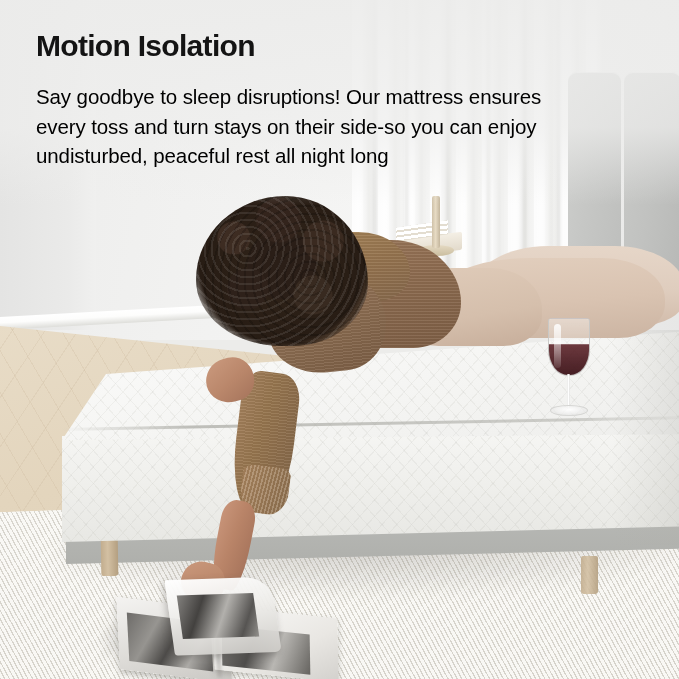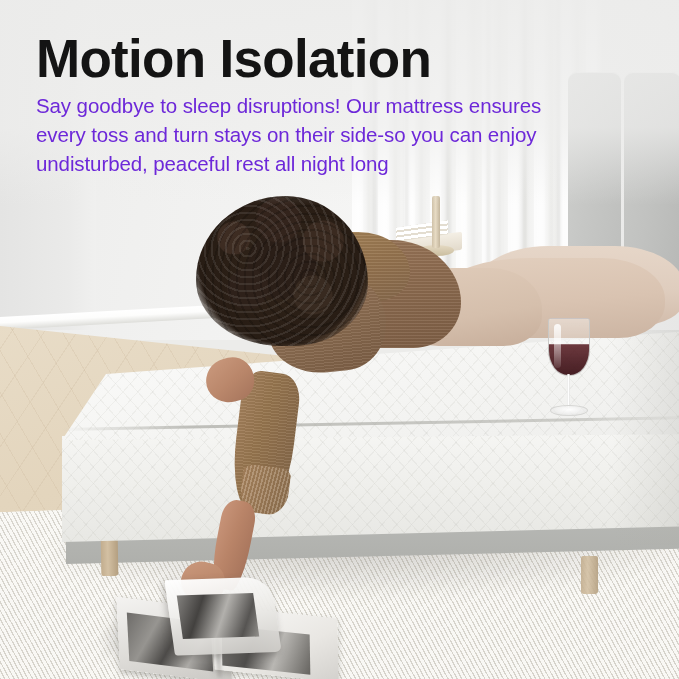--- a/index.html
+++ b/index.html
@@ -390,31 +390,31 @@
     position: absolute; left: 104px; top: 612px; width: 210px; height: 56px;
     background: radial-gradient(ellipse at 40% 50%, rgba(110,108,104,0.30), rgba(110,108,104,0) 72%);
     filter: blur(4px);
   }
 
   
   .text-block {
     position: absolute; left: 36px; top: 30px; width: 560px;
   }
   .headline {
-    font-size: 53px;
+    font-size: 30px;
     font-weight: 700;
     letter-spacing: -0.7px;
     color: #141414;
     line-height: 1.08;
   }
   .subcopy {
-    margin-top: 4px;
+    margin-top: 20px;
     font-size: 20.5px;
     font-weight: 400;
-    color: #6d28d9;
+    color: #000000;
     line-height: 1.42;
     letter-spacing: -0.1px;
     max-width: 545px;
   }
 
   
   .top-veil {
     position: absolute; left: 0; top: 0; width: 679px; height: 205px;
     background: linear-gradient(180deg, rgba(236,236,235,0.92) 0%, rgba(238,238,237,0.72) 62%, rgba(240,240,239,0) 100%);
     pointer-events: none;

